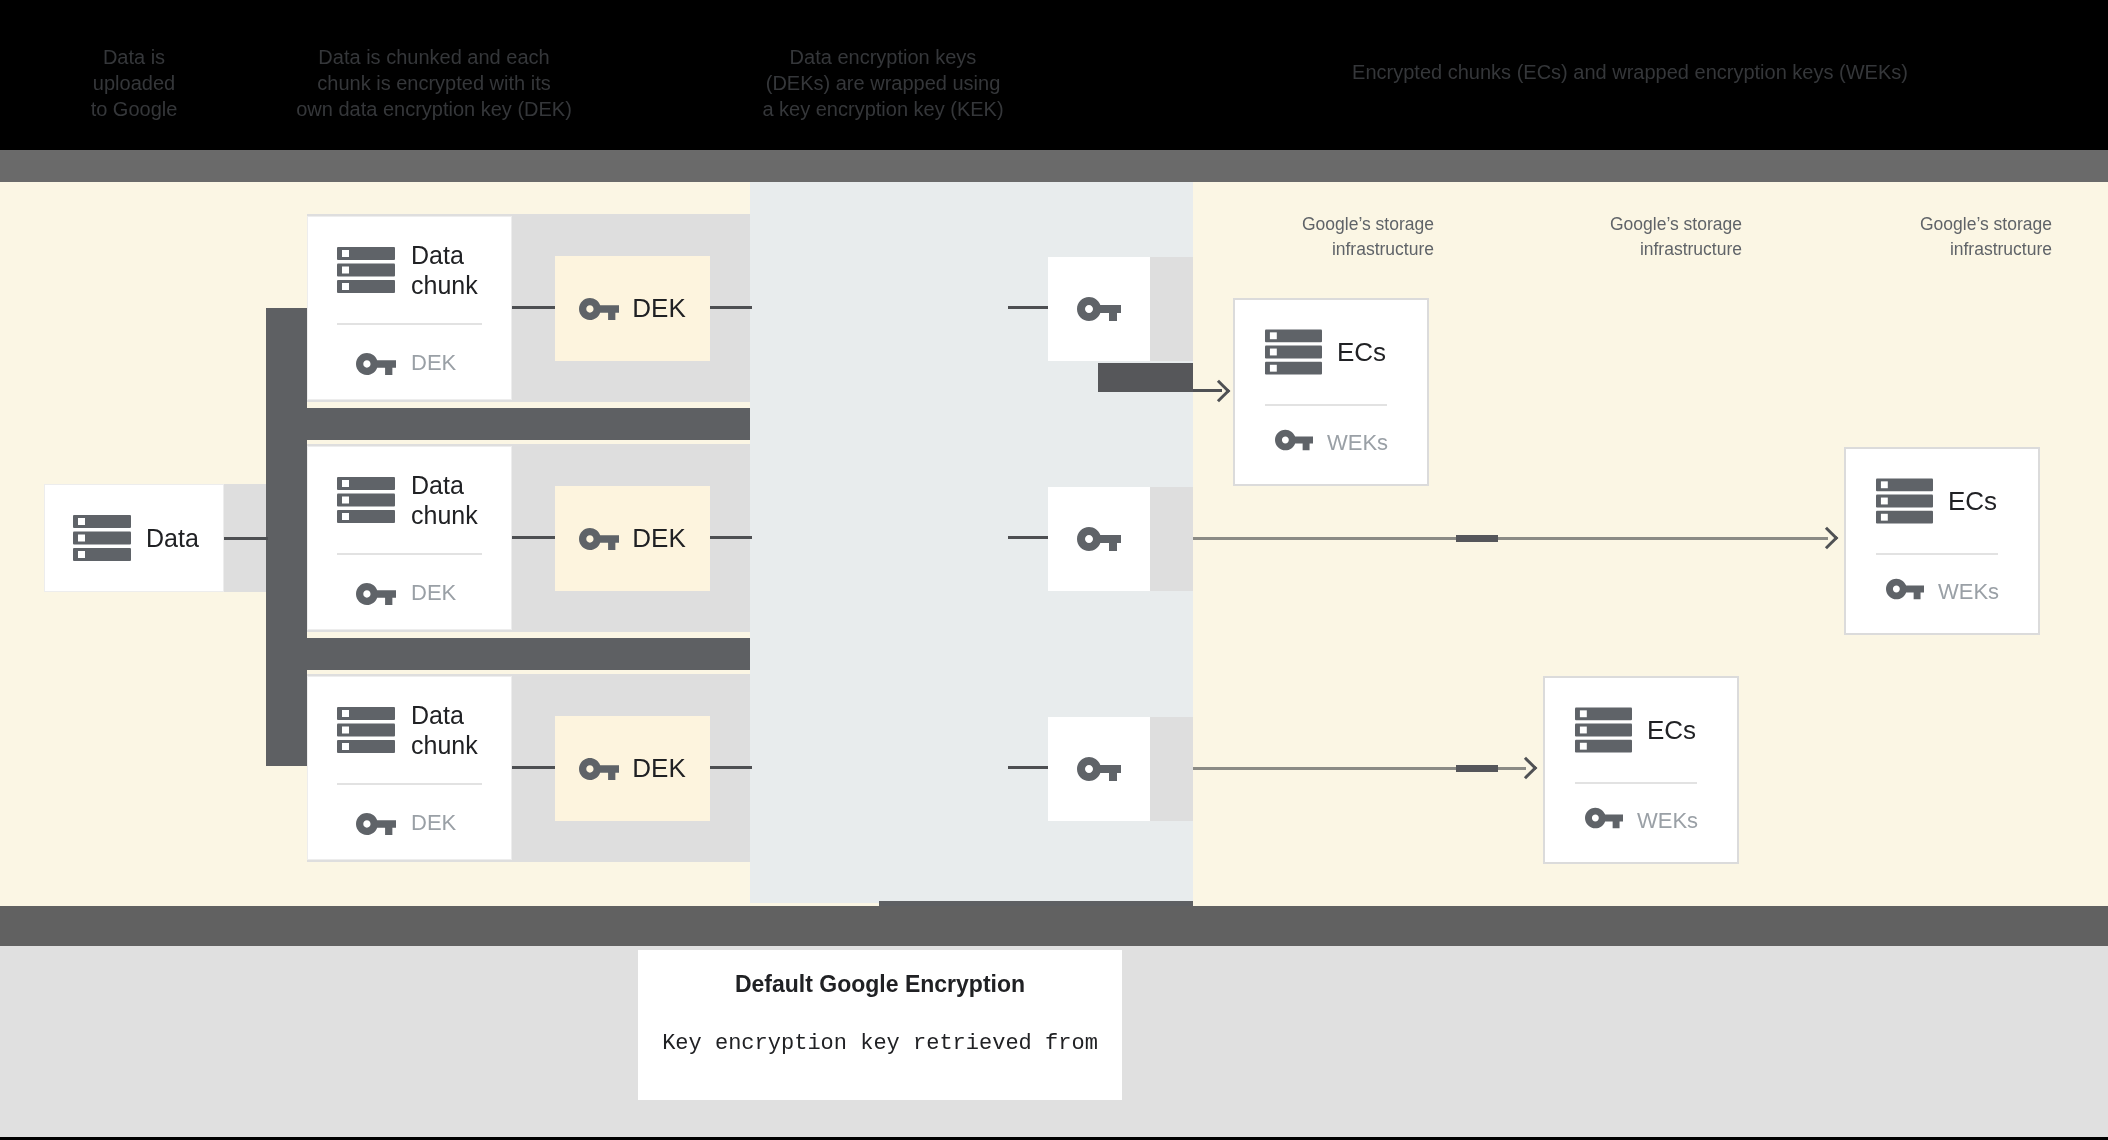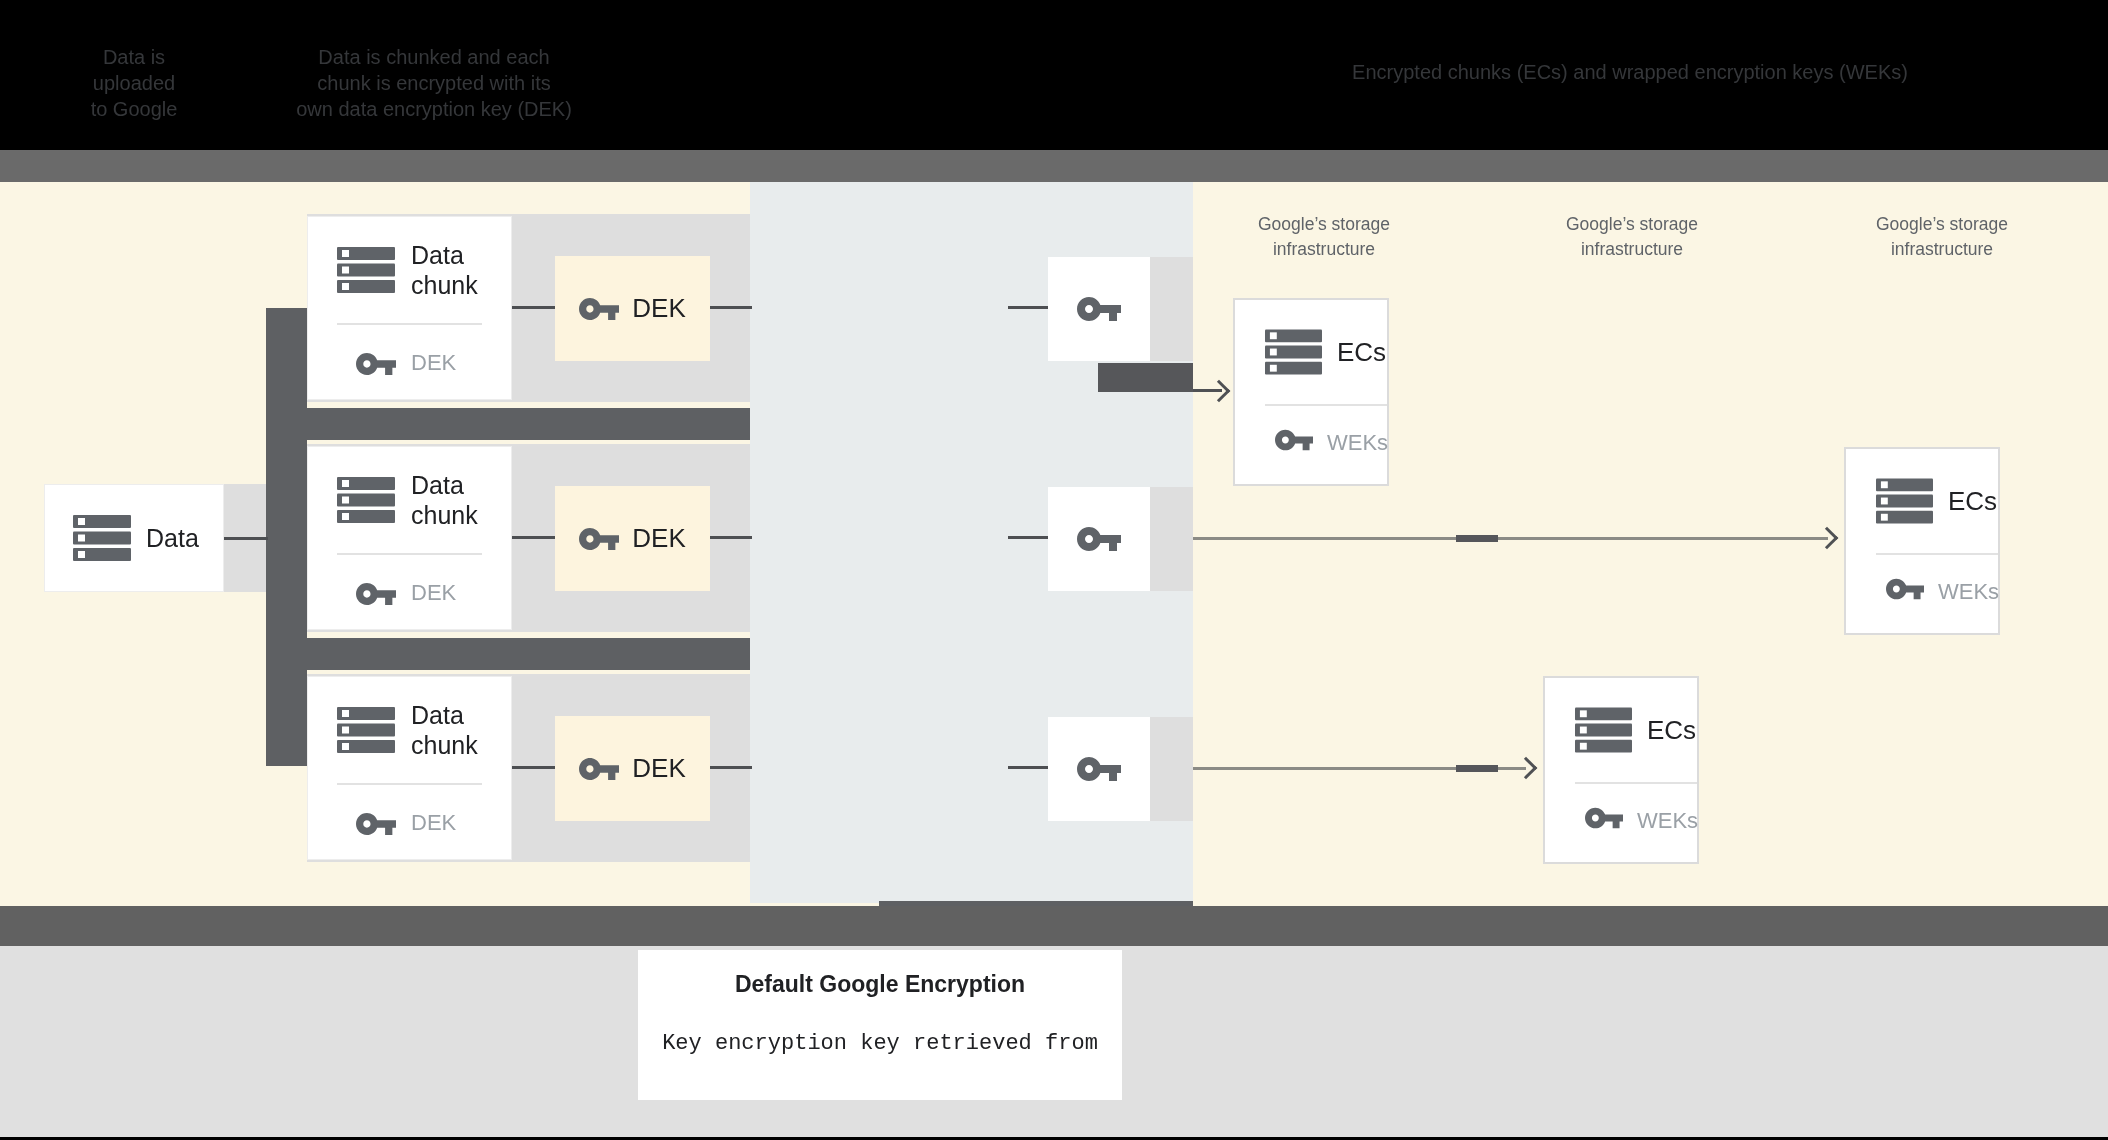--- a/index.html
+++ b/index.html
@@ -81,30 +81,30 @@
   .a1-line{left:1193px;top:389px;width:29px;}
   .a1-head{left:1211px;top:383px;}
   .a2-line{left:1193px;top:537px;width:635px;}
   .a2-bold{left:1456px;top:535px;width:42px;}
   .a2-head{left:1819px;top:530px;}
   .a3-line{left:1193px;top:767px;width:333px;}
   .a3-bold{left:1456px;top:765px;width:42px;}
   .a3-head{left:1518px;top:760px;}
 
   
-  .ec-box{position:absolute;width:156px;height:188px;background:#fff;border:2px solid var(--box-border);}
+  .ec-box{position:absolute;width:196px;height:188px;background:#fff;border:2px solid var(--box-border);}
   .ec1{left:1233px;top:298px;} .ec2{left:1844px;top:447px;} .ec3{left:1543px;top:676px;}
   .ec-icon{position:absolute;left:30px;top:29px;}
   .ec-label{position:absolute;left:102px;top:37px;font-size:26px;}
   .ec-div{left:30px;top:104px;width:122px;}
   .ec-key{position:absolute;left:40px;top:127px;}
   .ec-wek{position:absolute;left:92px;top:130px;font-size:22px;}
 
   
-  .slabel{position:absolute;top:212px;width:220px;font-size:17.5px;line-height:25px;color:var(--label-gray);text-align:center;}
+  .slabel{position:absolute;top:212px;width:220px;font-size:17.5px;line-height:25px;color:var(--label-gray);text-align:right;}
   .sl1{left:1214px;} .sl2{left:1522px;} .sl3{left:1832px;}
 
   
   .footer-box{position:absolute;left:638px;top:950px;width:484px;height:150px;background:#fff;
               display:flex;flex-direction:column;align-items:center;color:var(--text-dark);}
   .fl-title{margin-top:21px;font-size:23px;font-weight:bold;}
   .fl-body{margin-top:31px;font-size:22px;line-height:30px;text-align:center;font-family:Liberation Mono, monospace;}
   .fl-b2{font-weight:bold;}
 </style>
 </head>
@@ -114,20 +114,25 @@
 
   <div class="step step1">
     <div>Data is</div>
     <div>uploaded</div>
     <div>to Google</div>
   </div>
   <div class="step step2">
     <div>Data is chunked and each</div>
     <div>chunk is encrypted with its</div>
     <div>own data encryption key (DEK)</div>
+  </div>
+  <div class="step step3">
+    <div>Data encryption keys</div>
+    <div>(DEKs) are wrapped using</div>
+    <div>a key encryption key (KEK)</div>
   </div>
   <div class="step step4">
     <div>Encrypted chunks (ECs) and wrapped encryption keys (WEKs)</div>
   </div>
 
   <div class="step-bar"></div>
 
   <div class="panel-left"></div>
   <div class="panel-mid"></div>
   <div class="panel-right"></div>

